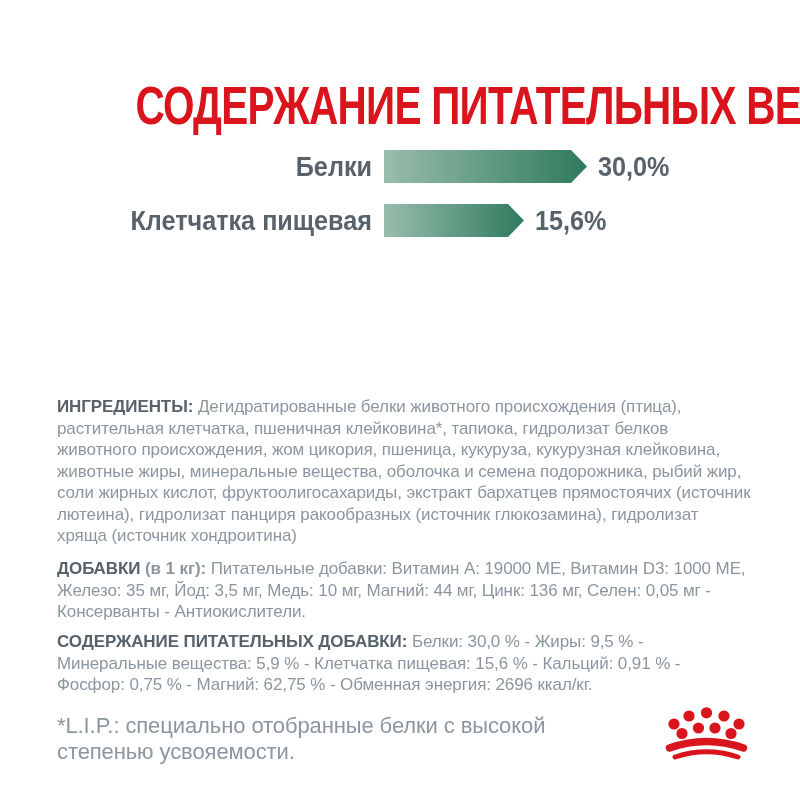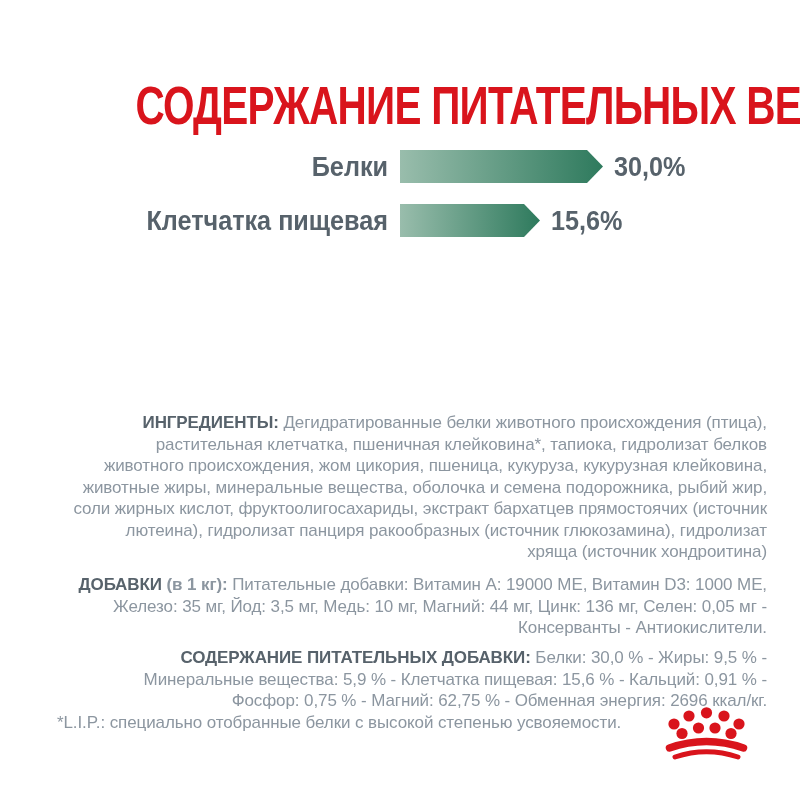--- a/index.html
+++ b/index.html
@@ -20,50 +20,49 @@
     position:absolute;top:42px;left:0;width:800px;
     text-align:center;
     color:var(--accent);
     font-weight:bold;font-size:54px;line-height:1;
   }
   .title-inner{
     display:inline-block;white-space:nowrap;
     transform:scaleX(0.75);transform-origin:center;
     letter-spacing:-1px;
   }
-  .chart{position:absolute;top:150px;left:60px;width:700px;}
+  .chart{position:absolute;top:150px;left:44px;width:700px;}
   .chart-row{display:flex;align-items:center;height:33px;margin-bottom:21px;}
   .chart-label{
     width:328px;text-align:right;margin-right:12px;
     font-weight:bold;font-size:28px;color:var(--slate);
     transform:scaleX(0.9);transform-origin:right center;white-space:nowrap;
   }
   .bar{
     height:33px;
     background:linear-gradient(90deg,var(--barLight),var(--barDark));
     clip-path:polygon(0 0,calc(100% - 16px) 0,100% 50%,calc(100% - 16px) 100%,0 100%);
   }
   .chart-value{
     margin-left:11px;font-weight:bold;font-size:28px;color:var(--slate);
     transform:scaleX(0.9);transform-origin:left center;white-space:nowrap;
   }
   .para{
-    position:absolute;left:57px;width:694px;margin:16px;
+    position:absolute;left:57px;width:694px;margin:0;
     font-size:17px;line-height:1.27;color:var(--body);
     letter-spacing:-0.1px;
-    text-align:right;
   }
   .para strong{color:var(--slate);font-weight:bold;}
   .label-rest{color:var(--body);font-weight:bold;}
   #ingredients{top:396px;}
   #additives{top:558px;}
   #analysis{top:631px;}
   .footnote{
     position:absolute;left:57px;top:713px;width:580px;margin:0;
-    font-size:17px;color:var(--body);letter-spacing:-0.1px;
+    font-size:22px;color:var(--body);letter-spacing:-0.1px;
   }
   .logo{position:absolute;left:664px;top:707px;}
   .logo circle{fill:var(--accent);}
   .logo path{stroke:var(--accent);fill:none;stroke-linecap:round;}
 </style>
 </head>
 <body>
 
 <h1 class="title"><span class="title-inner">СОДЕРЖАНИЕ ПИТАТЕЛЬНЫХ ВЕЩЕСТВ</span></h1>
 

